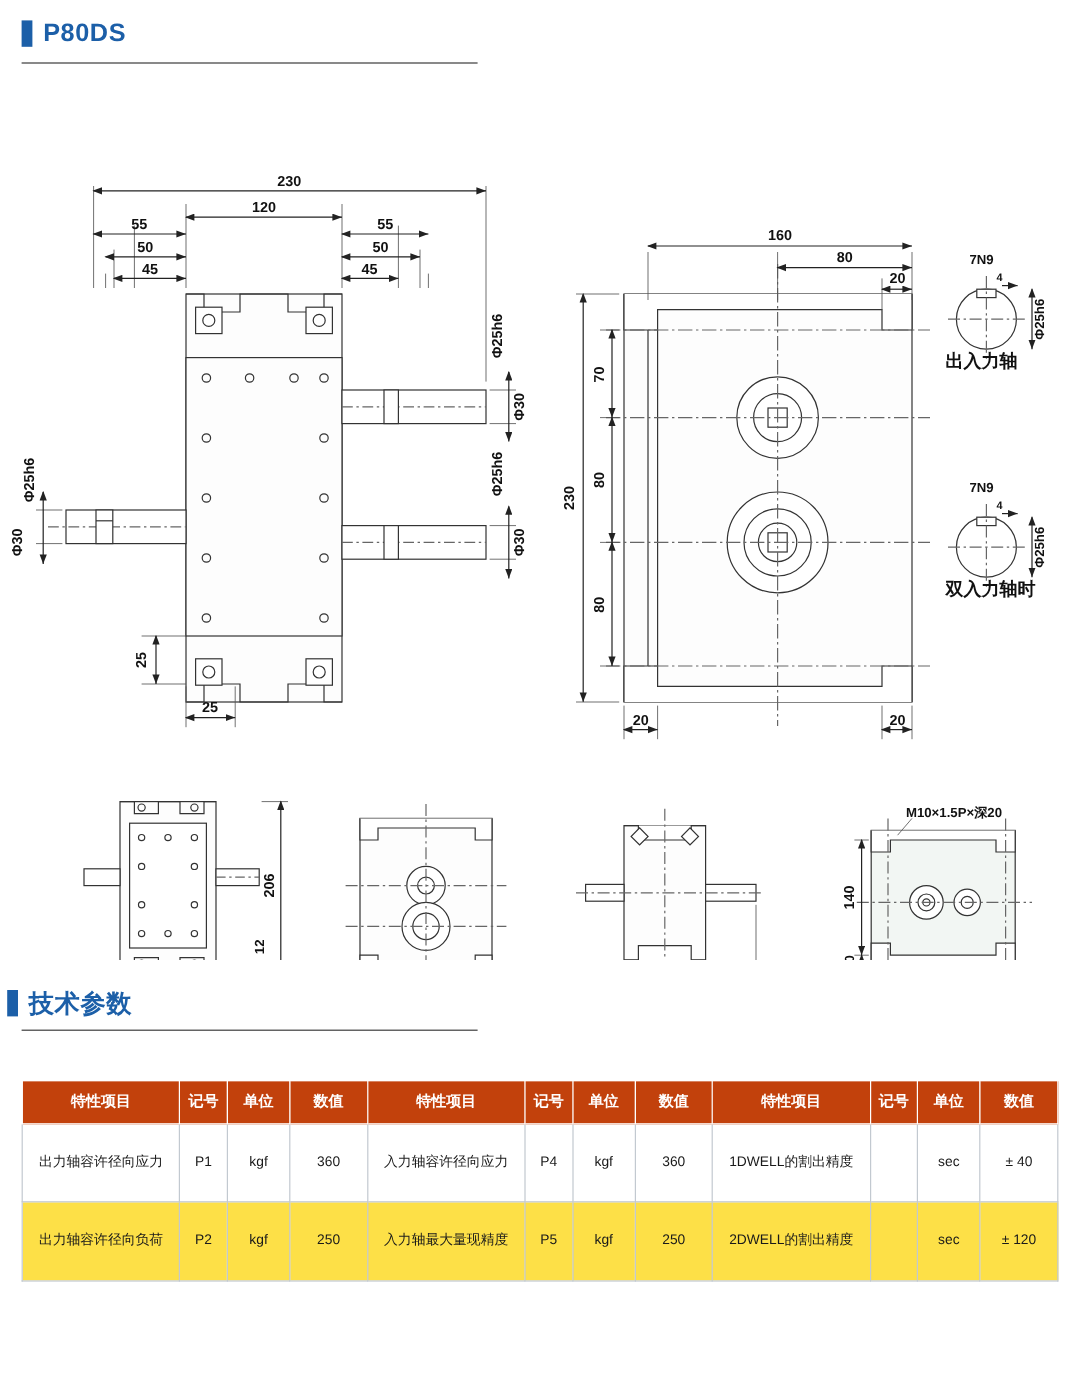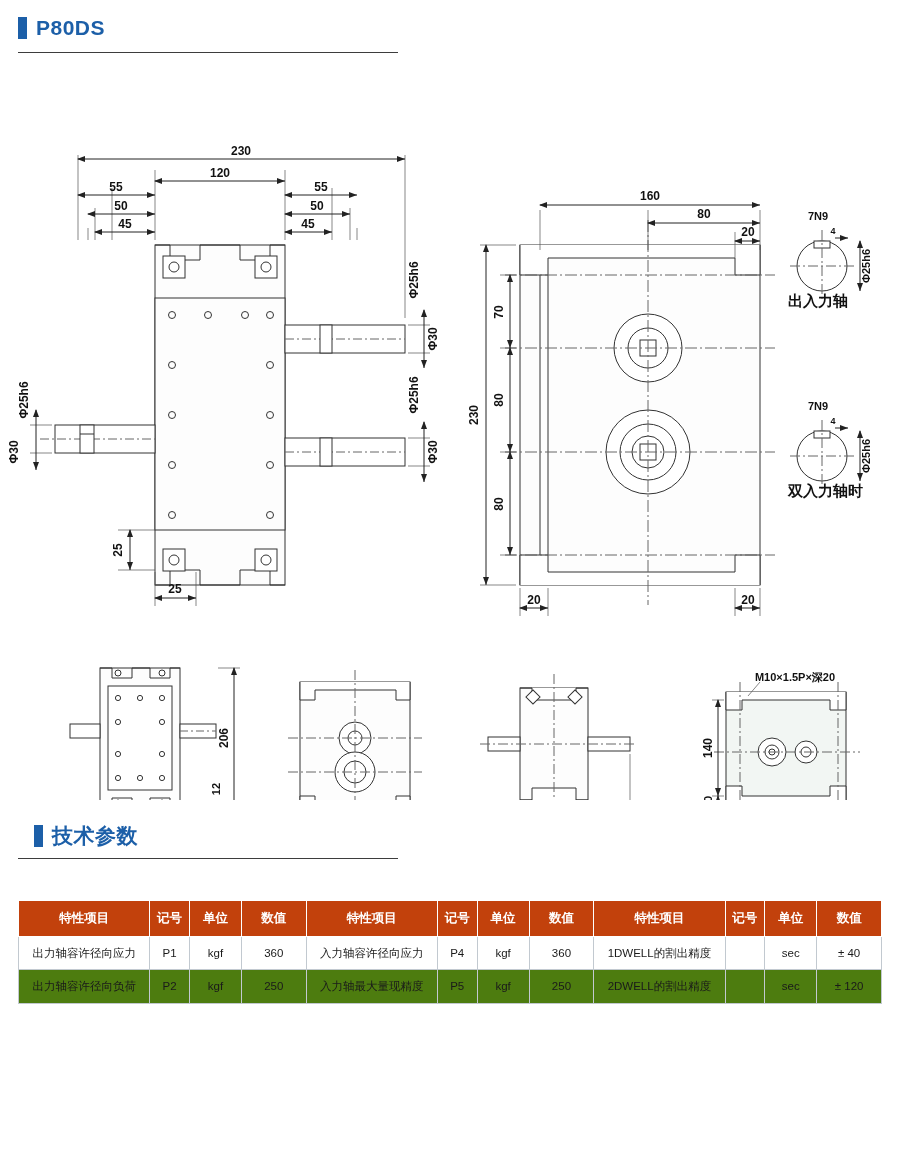--- a/index.html
+++ b/index.html
@@ -58,27 +58,27 @@
     background: #c2410c;
     color: #ffffff;
     font-weight: bold;
     border: 1px solid #ffffff;
     padding: 9px 2px;
     text-align: center;
     font-size: 12.5px;
   }
   table.params td {
     border: 1px solid #c2c9d0;
-    padding: 9px 3px;
+    padding: 25px 3px;
     text-align: center;
     color: #1a1a1a;
     line-height: 1.25;
     margin-left: 30px;
   }
-  table.params tr.alt td { background: #4d7c0f; }
+  table.params tr.alt td { background: #fde047; }
   .c-item { width: 126px; }
   .c-sym  { width: 38px; }
   .c-unit { width: 50px; }
   .c-val  { width: 62px; }
 </style>
 </head>
 <body>
 
 <div class="page">
 
@@ -379,21 +379,21 @@
       <text transform="translate(712,742) rotate(-90)" font-size="11">10</text>
     </g>
 
     <g font-family="Liberation Sans, sans-serif" font-size="15" font-weight="bold" fill="#111" text-anchor="start">
       <text x="788" y="246">出入力轴</text>
       <text x="788" y="436">双入力轴时</text>
     </g>
   </svg>
   </div>
 
-  <div class="sec-head" style="left:34px; top:822px;font-family:Liberation Serif, serif;">
+  <div class="sec-head" style="left:6px; top:822px;font-family:Liberation Serif, serif;">
     <span class="bar"></span>
     <span class="txt">技术参数</span>
   </div>
   <div class="sec-rule" style="left:18px; top:858px; width:380px;"></div>
 
   <table class="params">
     <thead>
       <tr>
         <th class="c-item">特性项目</th>
         <th class="c-sym">记号</th>

